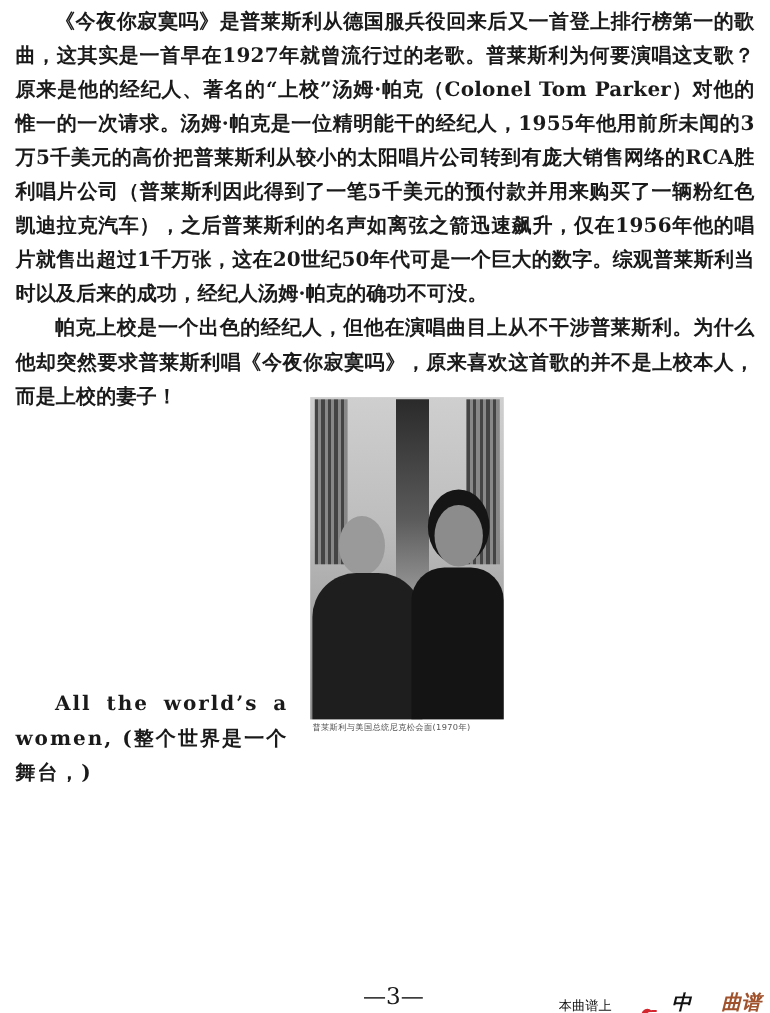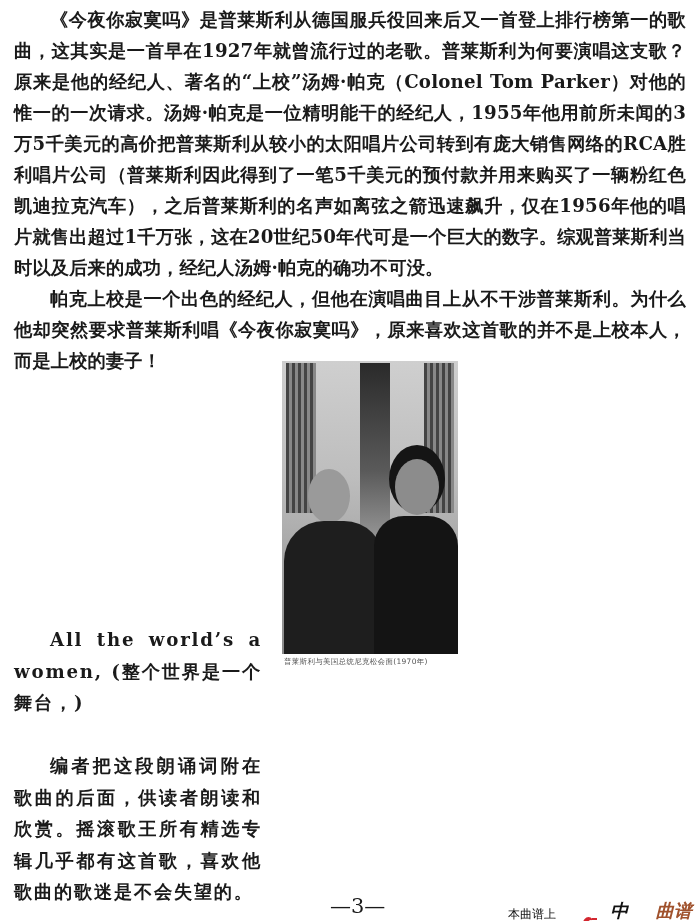--- a/index.html
+++ b/index.html
@@ -50,21 +50,20 @@
 </style>
 </head>
 <body>
 
 <div class="page">
 
   <p class="full-para" style="top:4px;">《今夜你寂寞吗》是普莱斯利从德国服兵役回来后又一首登上排行榜第一的歌曲，这其实是一首早在1927年就曾流行过的老歌。普莱斯利为何要演唱这支歌？原来是他的经纪人、著名的“上校”汤姆·帕克（Colonel Tom Parker）对他的惟一的一次请求。汤姆·帕克是一位精明能干的经纪人，1955年他用前所未闻的3万5千美元的高价把普莱斯利从较小的太阳唱片公司转到有庞大销售网络的RCA胜利唱片公司（普莱斯利因此得到了一笔5千美元的预付款并用来购买了一辆粉红色凯迪拉克汽车），之后普莱斯利的名声如离弦之箭迅速飙升，仅在1956年他的唱片就售出超过1千万张，这在20世纪50年代可是一个巨大的数字。综观普莱斯利当时以及后来的成功，经纪人汤姆·帕克的确功不可没。</p>
   <p class="full-para" style="top:283px;">帕克上校是一个出色的经纪人，但他在演唱曲目上从不干涉普莱斯利。为什么他却突然要求普莱斯利唱《今夜你寂寞吗》，原来喜欢这首歌的并不是上校本人，而是上校的妻子！</p>
 
   <p class="col-para" style="top:624px;">All the world’s a women, (整个世界是一个舞台，)</p>
-  <p class="col-para" style="top:750px;">编者把这段朗诵词附在歌曲的后面，供读者朗读和欣赏。摇滚歌王所有精选专辑几乎都有这首歌，喜欢他歌曲的歌迷是不会失望的。</p>
 
   <div class="photo">
     <div class="flag" style="left:4px;"></div>
     <div class="flag-mid"></div>
     <div class="flag" style="left:142px;"></div>
     <div class="head-left"></div>
     <div class="man-left"></div>
     <div class="head-right"></div>
     <div class="man-right"></div>
   </div>

